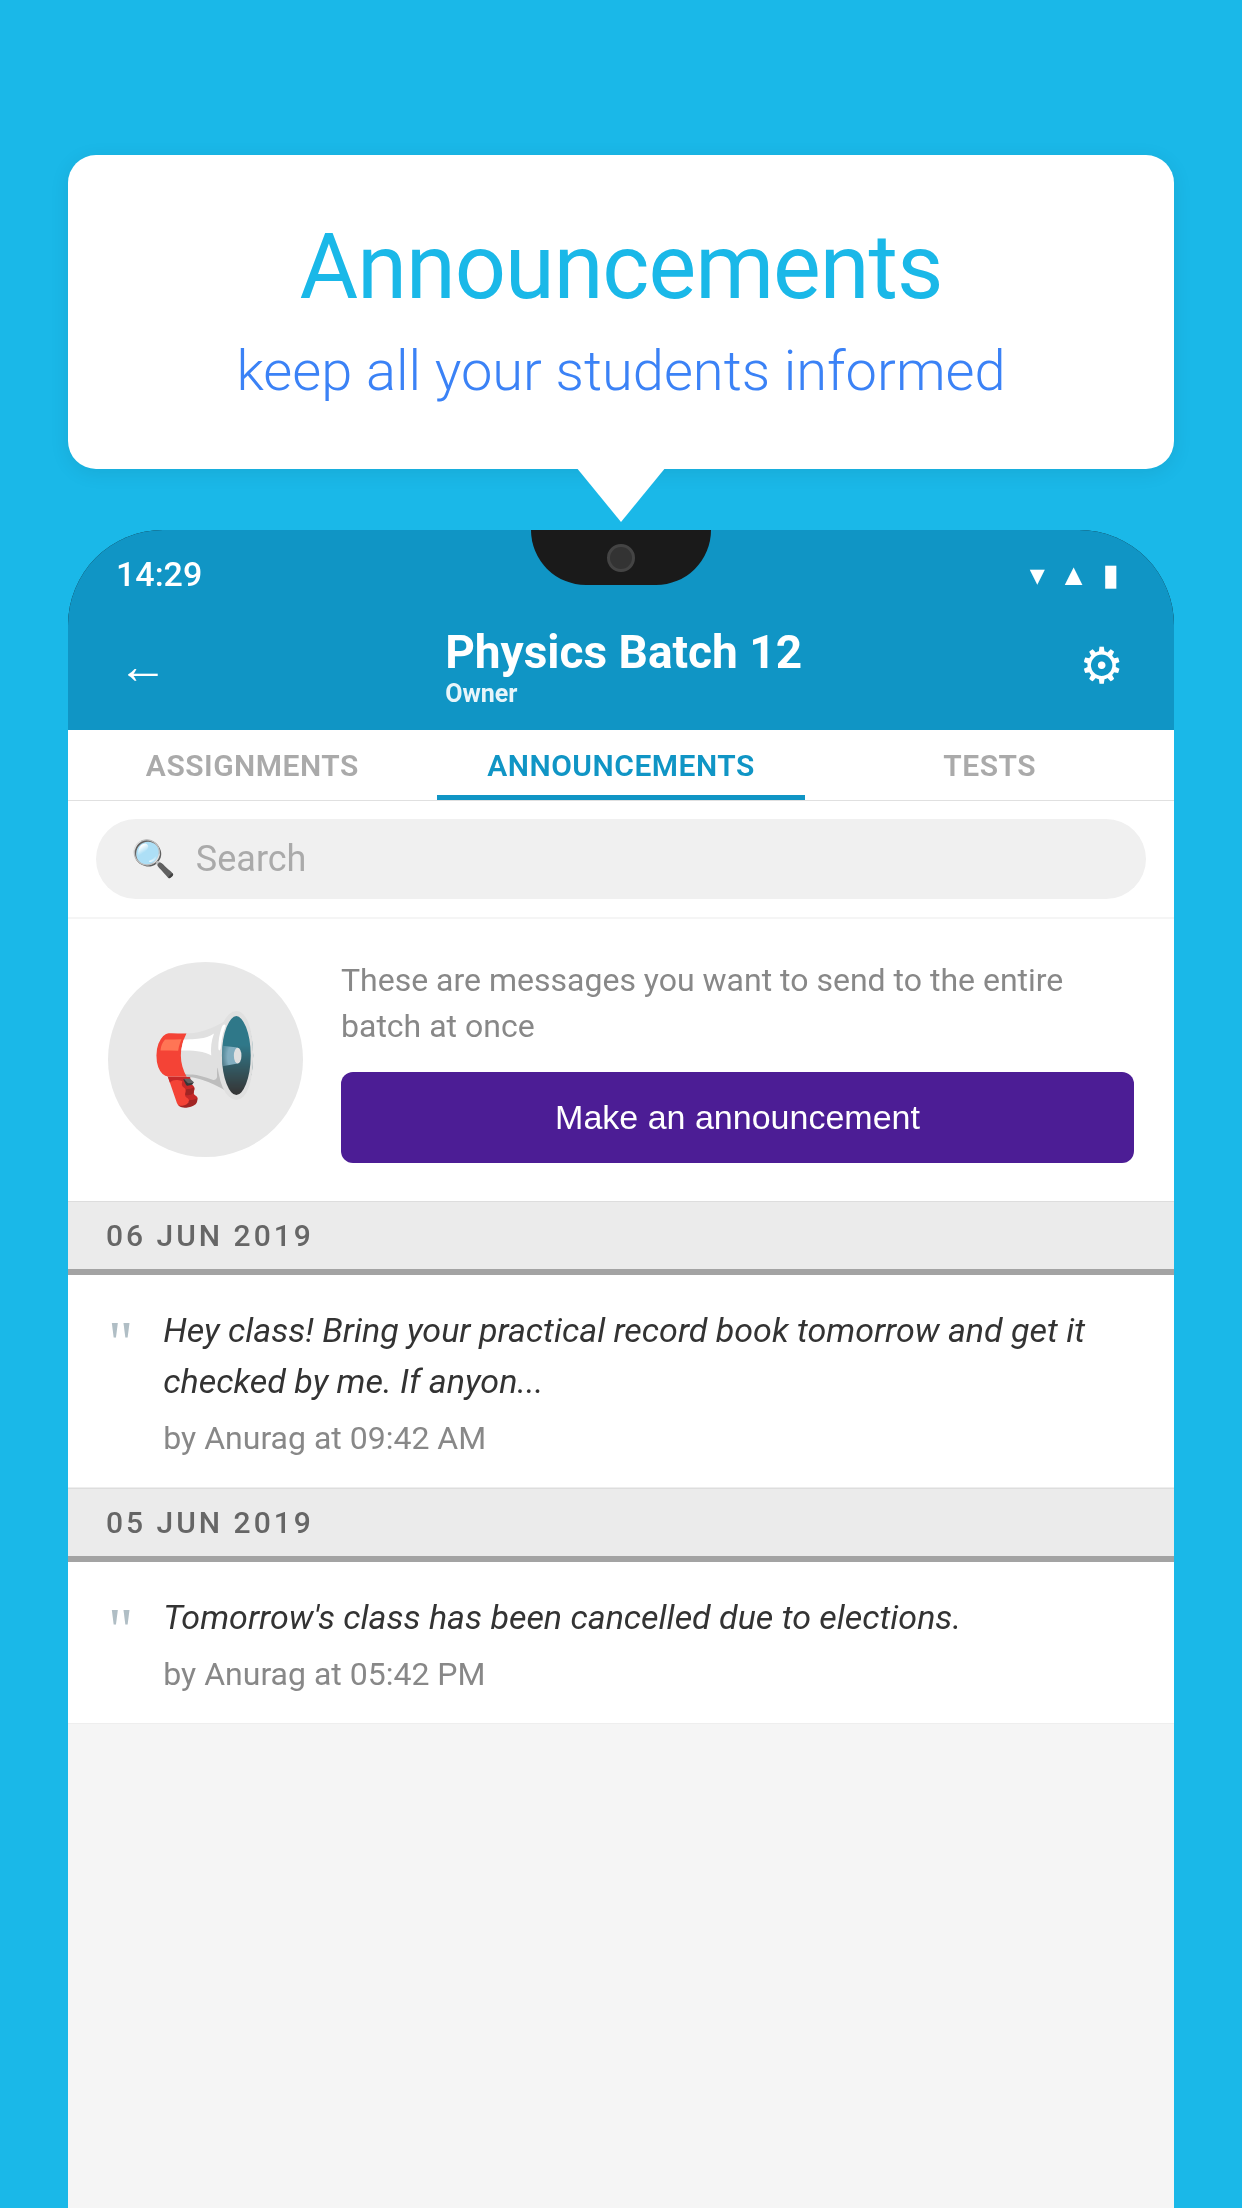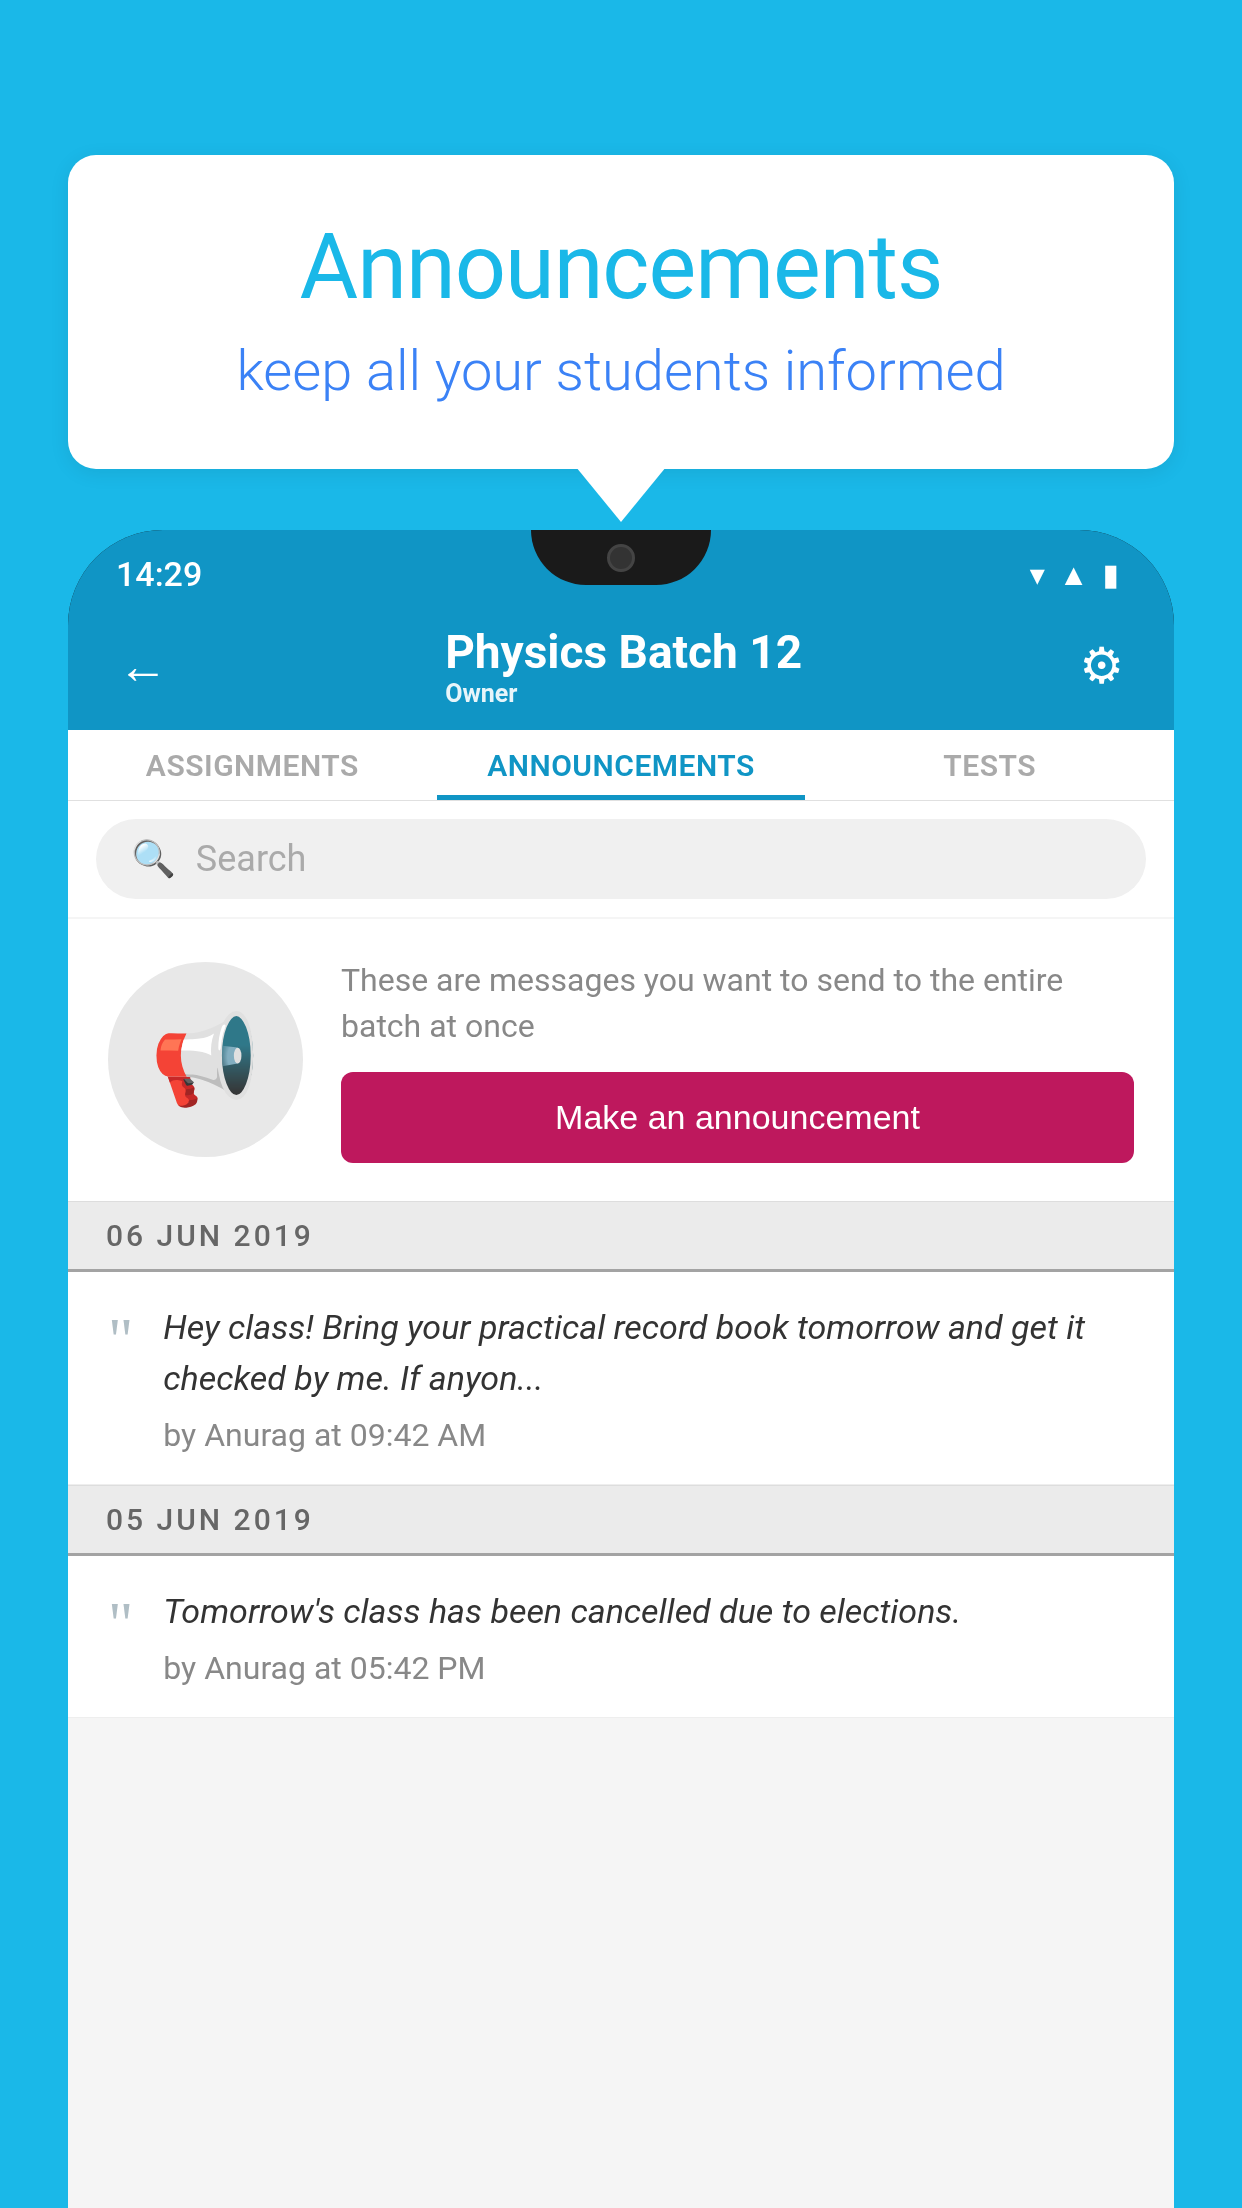--- a/index.html
+++ b/index.html
@@ -259,41 +259,41 @@
       gap: 22px;
     }
 
     .promo-text {
       color: #888;
       font-size: 32px;
       line-height: 1.45;
     }
 
     .make-announcement-btn {
-      background: #be185d;
+      background: #4c1d95;
       color: white;
       border: none;
       border-radius: 12px;
       padding: 26px 30px;
       font-size: 34px;
       font-weight: 500;
       cursor: pointer;
       text-align: center;
     }
 
     
     .date-separator {
       background: #ebebeb;
       padding: 16px 38px;
       font-size: 30px;
       color: #666;
       font-weight: 500;
       letter-spacing: 3px;
       border-top: 1px solid #ddd;
-      border-bottom: 3px solid #a3a3a3;
+      border-bottom: 6px solid #a3a3a3;
     }
 
     
     .announcement-item {
       background: white;
       padding: 30px 40px;
       display: flex;
       align-items: flex-start;
       gap: 30px;
       border-bottom: 1px solid #eee;

